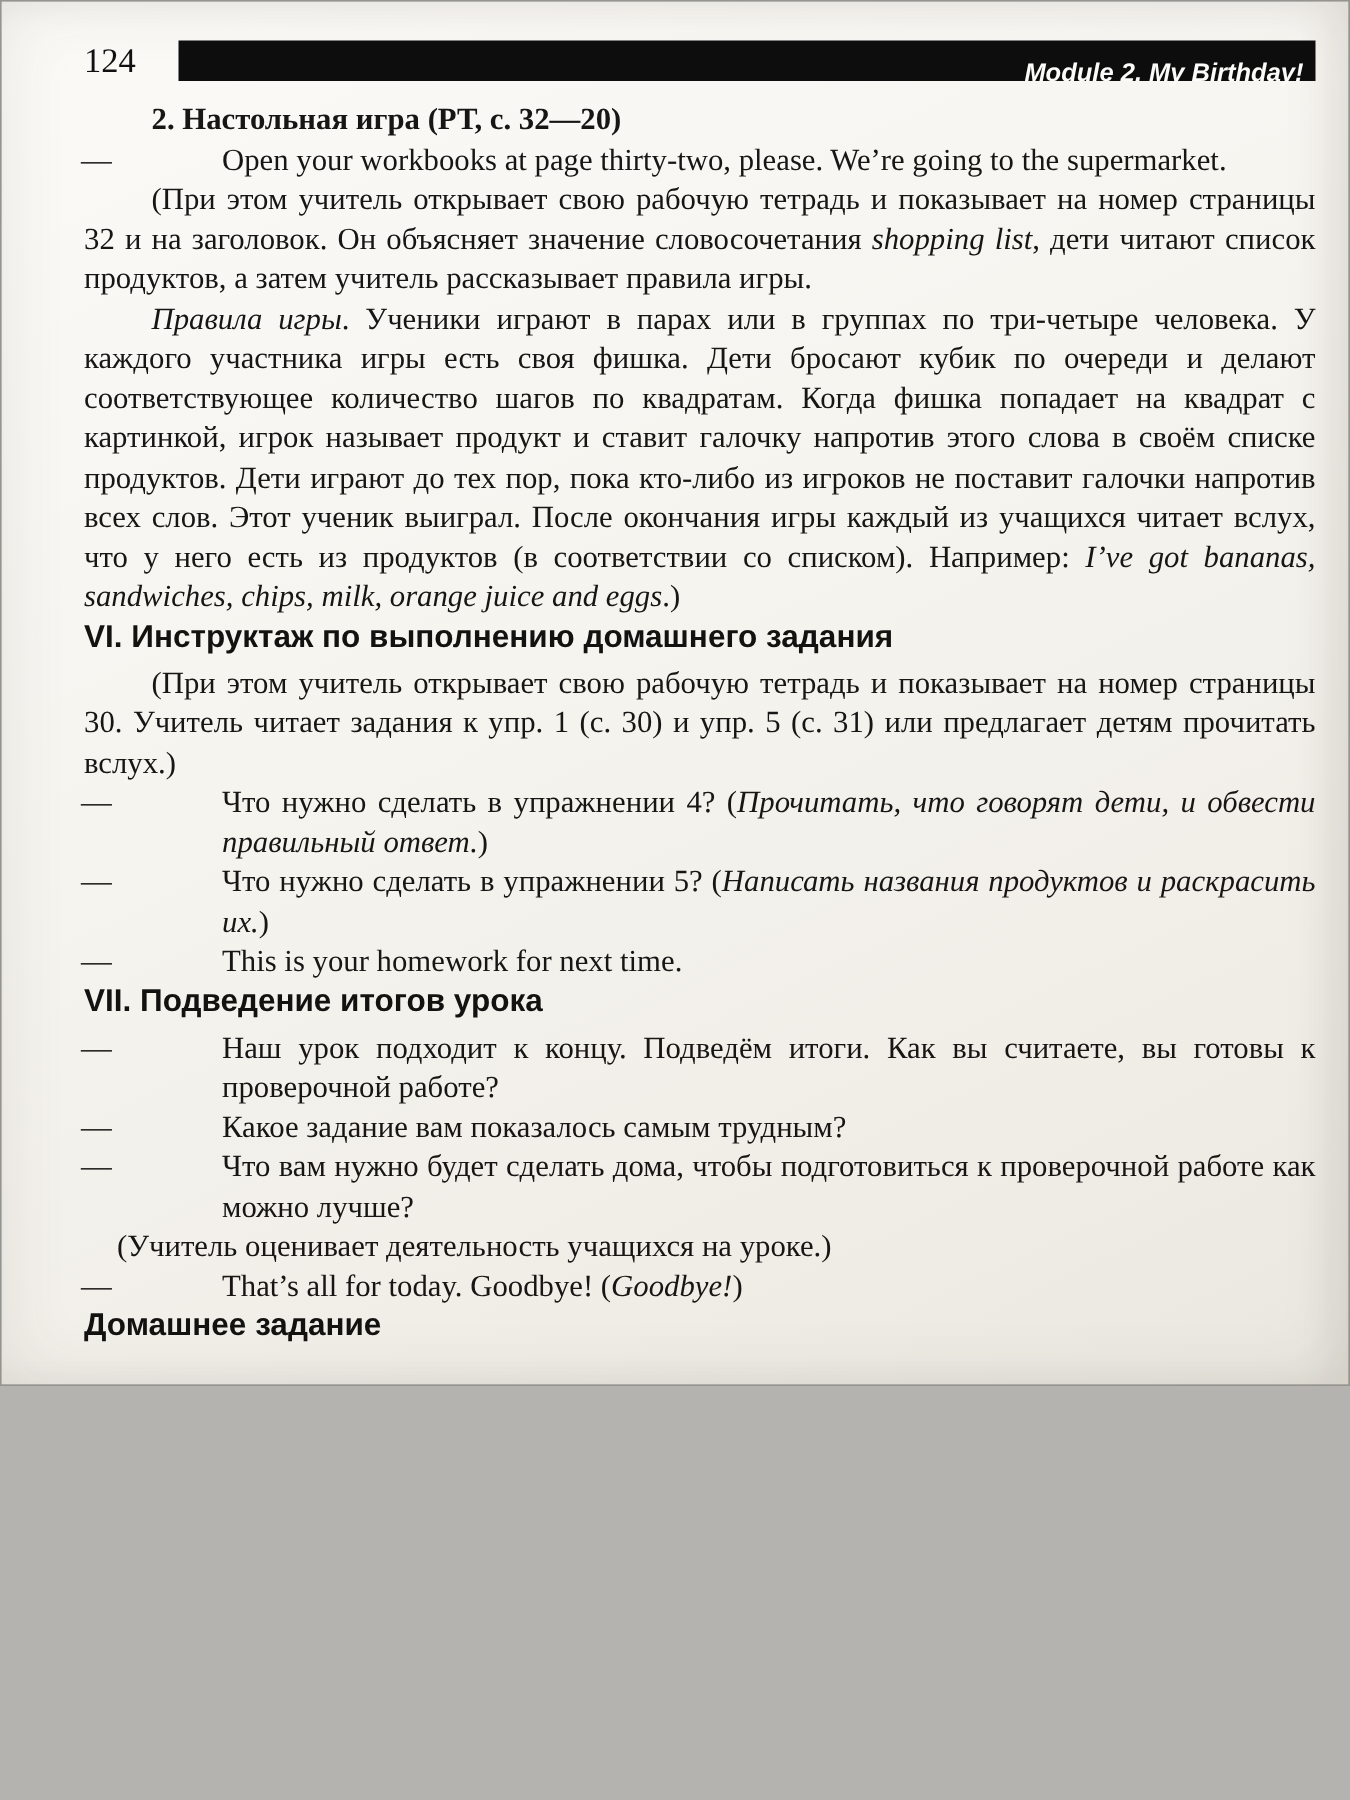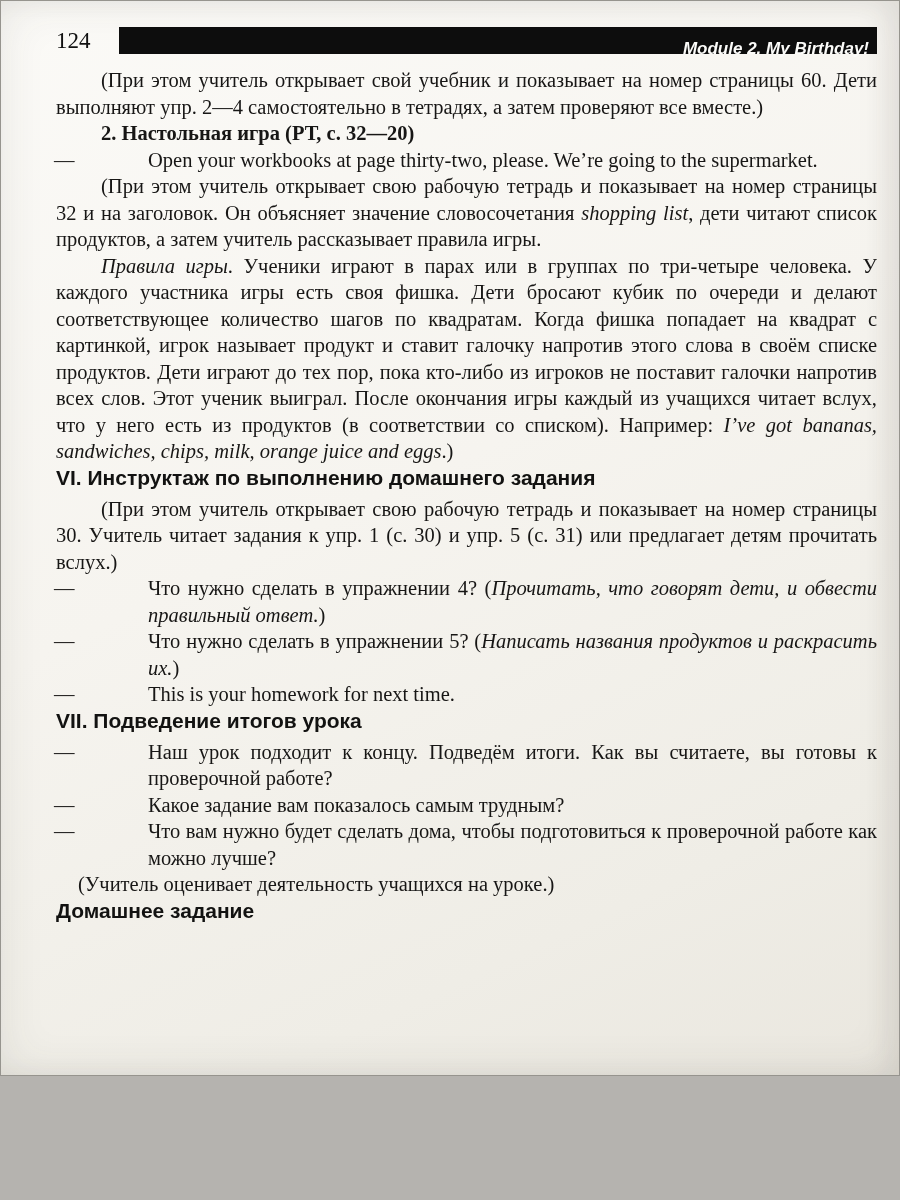--- a/index.html
+++ b/index.html
@@ -1,19 +1,19 @@
 <!DOCTYPE html>
 <html lang="ru"><head>
 <meta charset="utf-8">
 <style>
   html, body { margin: 0; padding: 0; background: #b5b3af; }
   .page {
     position: relative;
     width: 900px;
-    height: 1076px;
+    height: 924px;
     margin: 0 auto;
     box-sizing: border-box;
     background: linear-gradient(155deg, #fbfaf7 0%, #f6f4ef 45%, #efede6 80%, #eae7df 100%);
     border: 1px solid #96948e;
     box-shadow: inset 0 0 46px rgba(60,55,45,0.10), inset -14px 0 22px rgba(60,55,45,0.06);
     overflow: hidden;
     color: #151414;
   }
   .header {
     display: flex;
@@ -80,30 +80,30 @@
 <body>
 
 <div class="page">
   <div class="header">
     <div class="page-number">124</div>
     <div class="module-bar">
       <span class="module-title">Module 2. My Birthday!</span>
     </div>
   </div>
   <div class="body-area">
-      <p class="para body-para"><span class="run">(При этом учитель открывает свой учебник и показывает на номер страницы 60. Дети выполняют упр. 2—4 самостоятельно в тетрадях, а затем проверяют все вместе.)</span></p>
       <p class="para bold-title"><span class="run">2. Настольная игра (РТ, с. 32—20)</span></p>
       <p class="para dash-para"><span class="run dash">—</span><span class="run">Open your workbooks at page thirty-two, please. We’re going to the supermarket.</span></p>
       <p class="para body-para"><span class="run">(При этом учитель открывает свою рабочую тетрадь и показывает на номер страницы 32 и на заголовок. Он объясняет значение словосочетания </span><span class="run italic">shopping list</span><span class="run">, дети читают список продуктов, а затем учитель рассказывает правила игры.</span></p>
       <p class="para body-para"><span class="run italic">Правила игры</span><span class="run">. Ученики играют в парах или в группах по три-четыре человека. У каждого участника игры есть своя фишка. Дети бросают кубик по очереди и делают соответствующее количество шагов по квадратам. Когда фишка попадает на квадрат с картинкой, игрок называет продукт и ставит галочку напротив этого слова в своём списке продуктов. Дети играют до тех пор, пока кто-либо из игроков не поставит галочки напротив всех слов. Этот ученик выиграл. После окончания игры каждый из учащихся читает вслух, что у него есть из продуктов (в соответствии со списком). Например: </span><span class="run italic">I’ve got bananas, sandwiches, chips, milk, orange juice and eggs</span><span class="run">.)</span></p>
       <p class="para heading"><span class="run">VI. Инструктаж по выполнению домашнего задания</span></p>
       <p class="para body-para"><span class="run">(При этом учитель открывает свою рабочую тетрадь и показывает на номер страницы 30. Учитель читает задания к упр. 1 (с. 30) и упр. 5 (с. 31) или предлагает детям прочитать вслух.)</span></p>
       <p class="para dash-para"><span class="run dash">—</span><span class="run">Что нужно сделать в упражнении 4? (</span><span class="run italic">Прочитать, что говорят дети, и обвести правильный ответ.</span><span class="run">)</span></p>
       <p class="para dash-para"><span class="run dash">—</span><span class="run">Что нужно сделать в упражнении 5? (</span><span class="run italic">Написать названия продуктов и раскрасить их.</span><span class="run">)</span></p>
       <p class="para dash-para"><span class="run dash">—</span><span class="run">This is your homework for next time.</span></p>
       <p class="para heading"><span class="run">VII. Подведение итогов урока</span></p>
       <p class="para dash-para"><span class="run dash">—</span><span class="run">Наш урок подходит к концу. Подведём итоги. Как вы считаете, вы готовы к проверочной работе?</span></p>
       <p class="para dash-para"><span class="run dash">—</span><span class="run">Какое задание вам показалось самым трудным?</span></p>
       <p class="para dash-para"><span class="run dash">—</span><span class="run">Что вам нужно будет сделать дома, чтобы подготовиться к проверочной работе как можно лучше?</span></p>
       <p class="para paren-para"><span class="run">(Учитель оценивает деятельность учащихся на уроке.)</span></p>
+      <p class="para dash-para"><span class="run dash">—</span><span class="run">That’s all for today. Goodbye! (</span><span class="run italic">Goodbye!</span><span class="run">)</span></p>
       <p class="para heading"><span class="run">Домашнее задание</span></p>
     </div>
 </div>
 
 </body></html>

